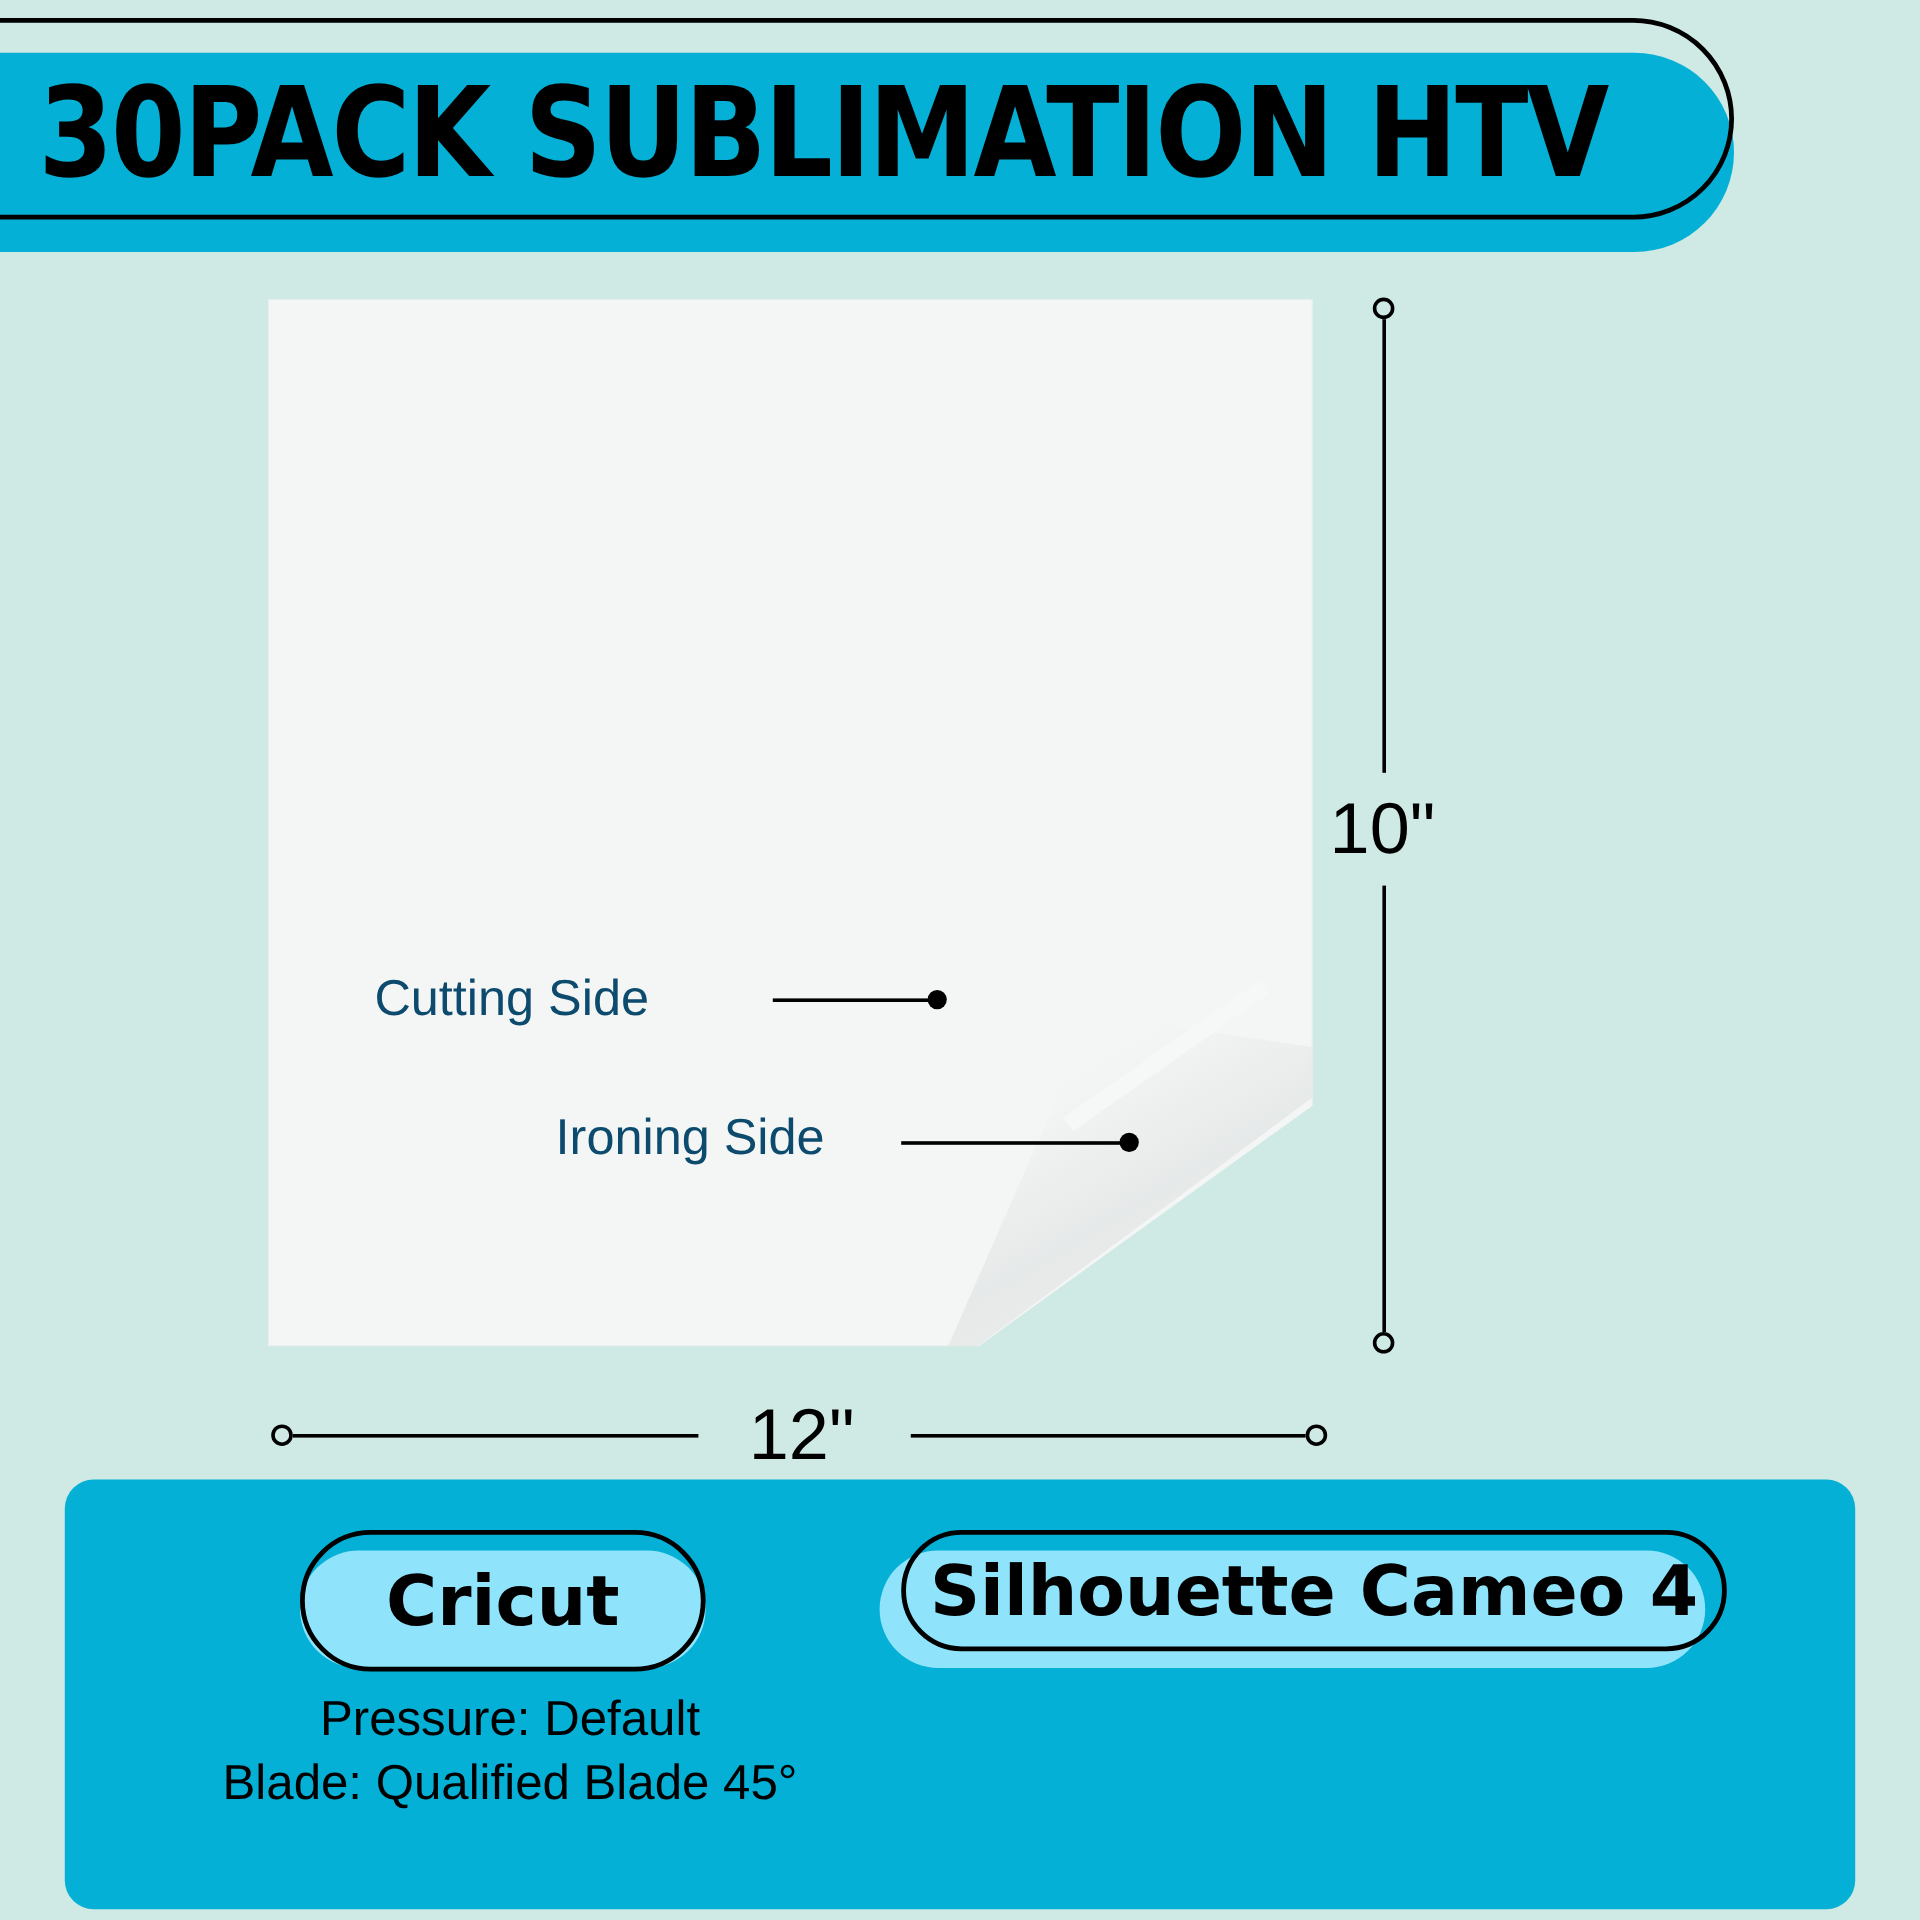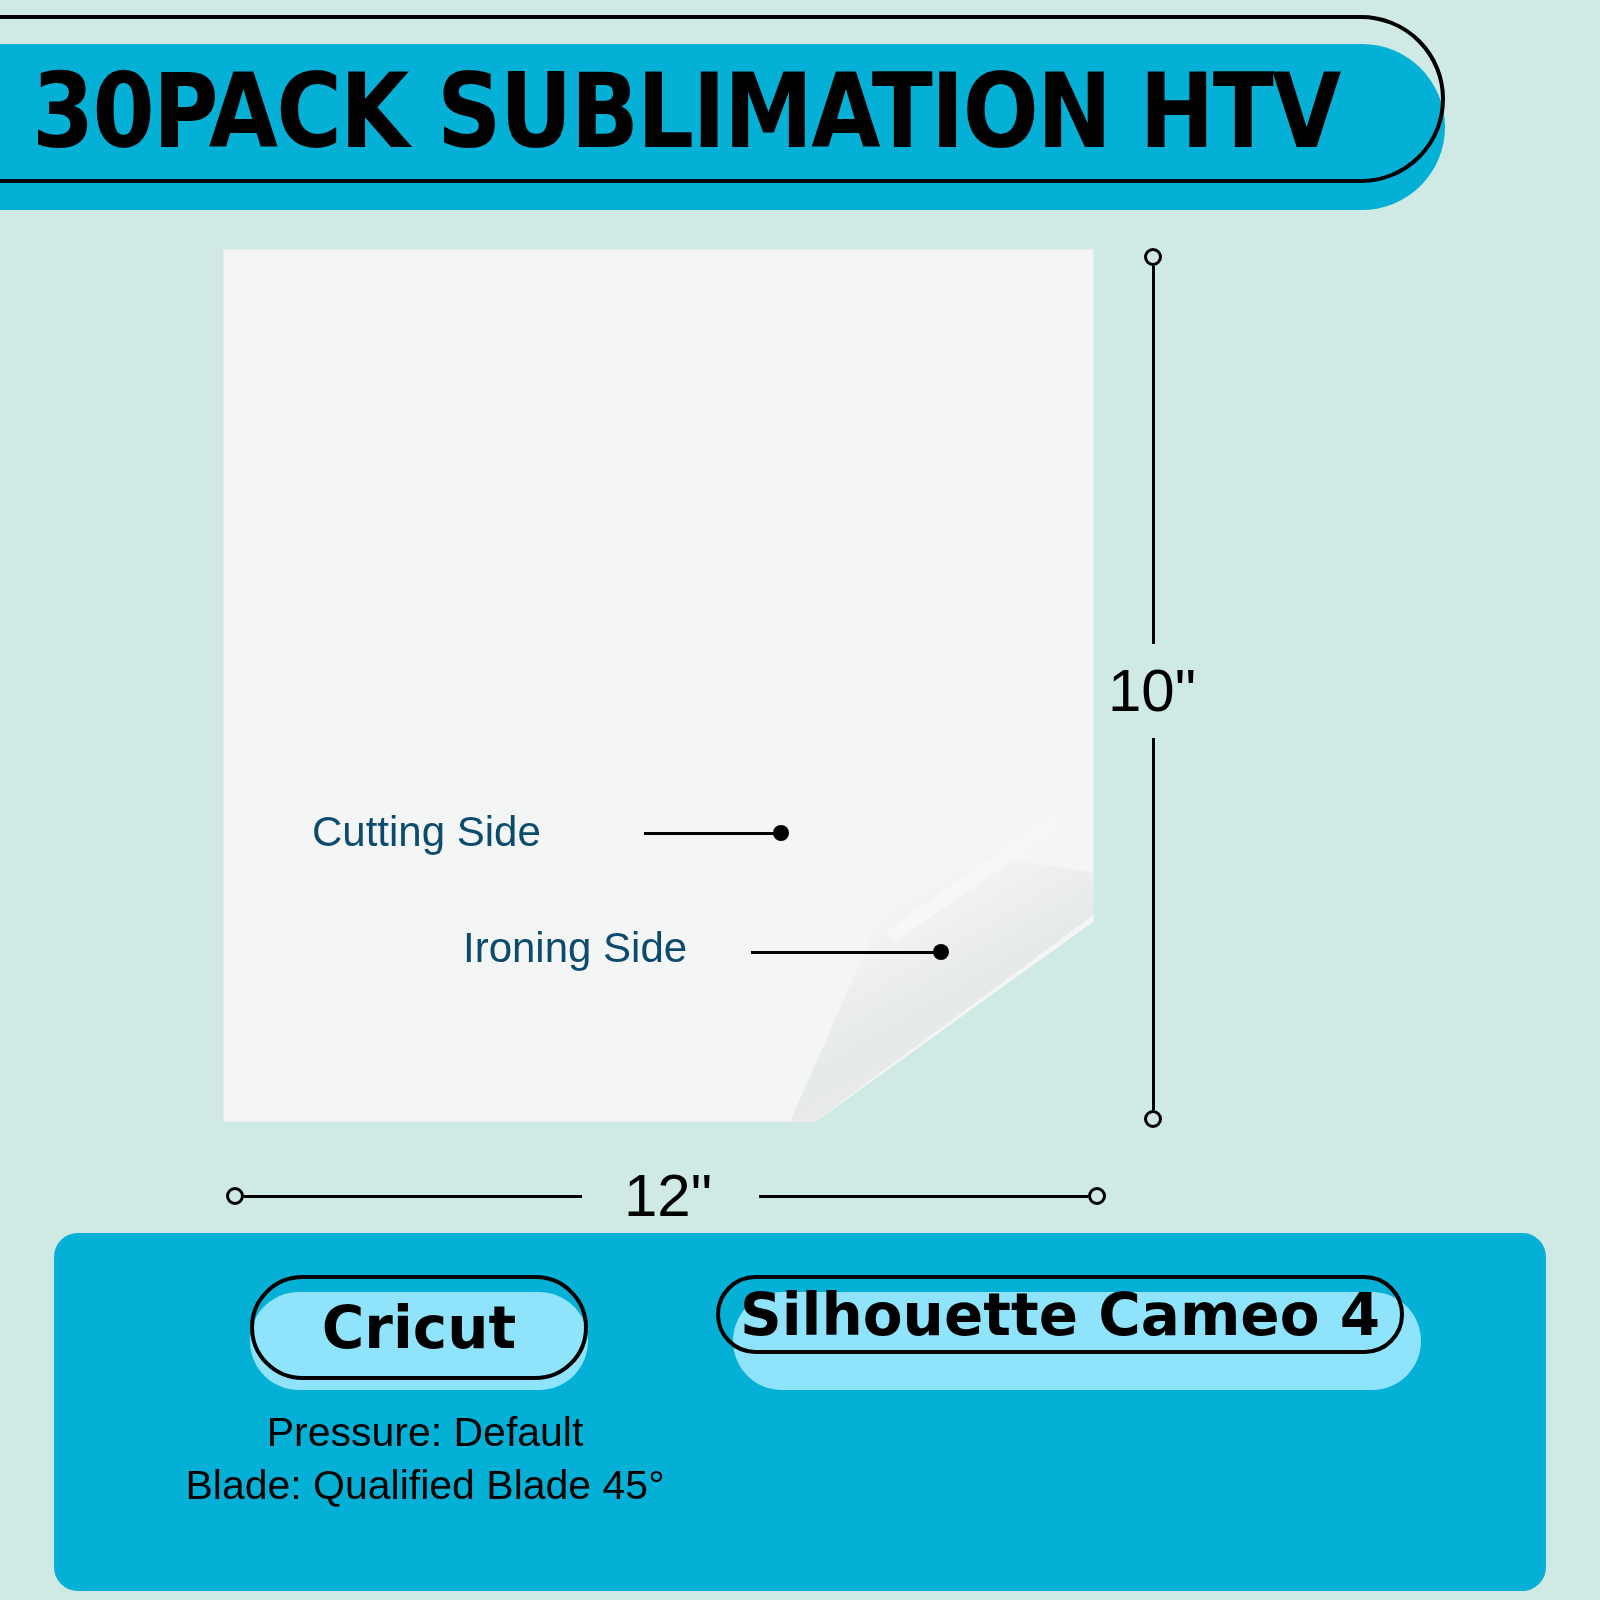--- a/index.html
+++ b/index.html
@@ -113,26 +113,26 @@
 
 <div class="abs ring" style="left:226px; top:1187px;"></div>
 <div class="abs hline" style="left:244px; top:1195px; width:338px;"></div>
 <div class="abs dim-label" style="left:624px; top:1163px;">12"</div>
 <div class="abs hline" style="left:759px; top:1195px; width:329px;"></div>
 <div class="abs ring" style="left:1088px; top:1187px;"></div>
 
 <div class="abs panel"></div>
 
 <div class="abs pill-shadow" style="left:250px; top:1292px; width:338px; height:98px;"></div>
-<div class="abs pill" style="left:250px; top:1275px; width:338px; height:105px;">
+<div class="abs pill" style="left:250px; top:1275px; width:338px; height:118px;">
   <span class="pill-text">Cricut</span>
 </div>
 <div class="abs spec" style="left:140px; top:1406px; width:570px;">
   <div>Pressure: Default</div>
   <div>Blade: Qualified Blade 45°</div>
 </div>
 
 <div class="abs pill-shadow" style="left:733px; top:1292px; width:688px; height:98px;"></div>
-<div class="abs pill" style="left:716px; top:1275px; width:688px; height:79px;">
+<div class="abs pill" style="left:751px; top:1275px; width:688px; height:101px;">
   <span class="pill-text">Silhouette Cameo 4</span>
 </div>
 <div class="abs spec" style="left:830px; top:1406px; width:510px;">
 </div>
 
 </body></html>

